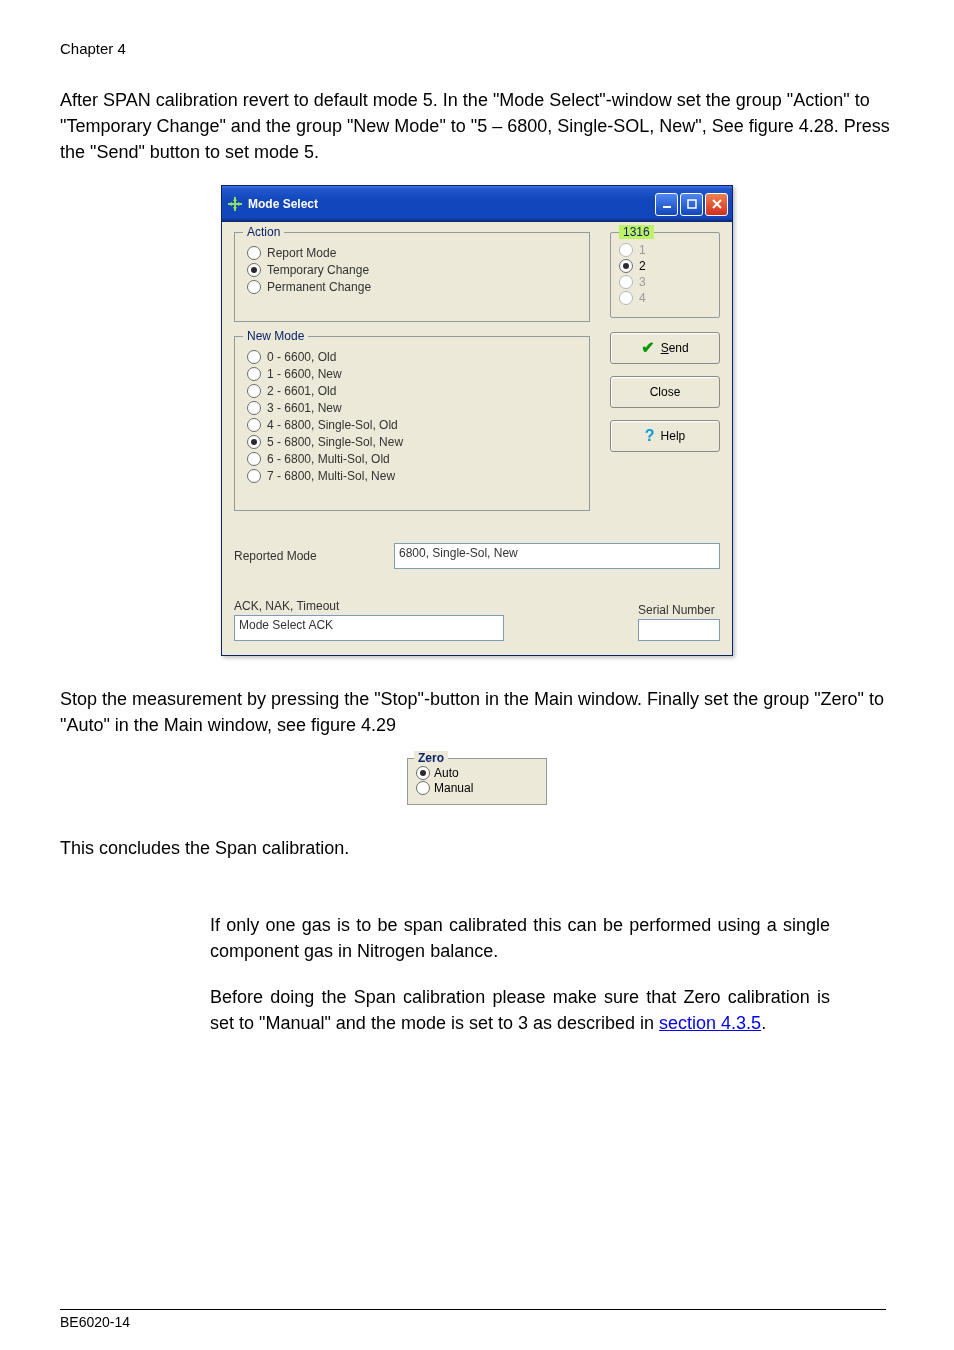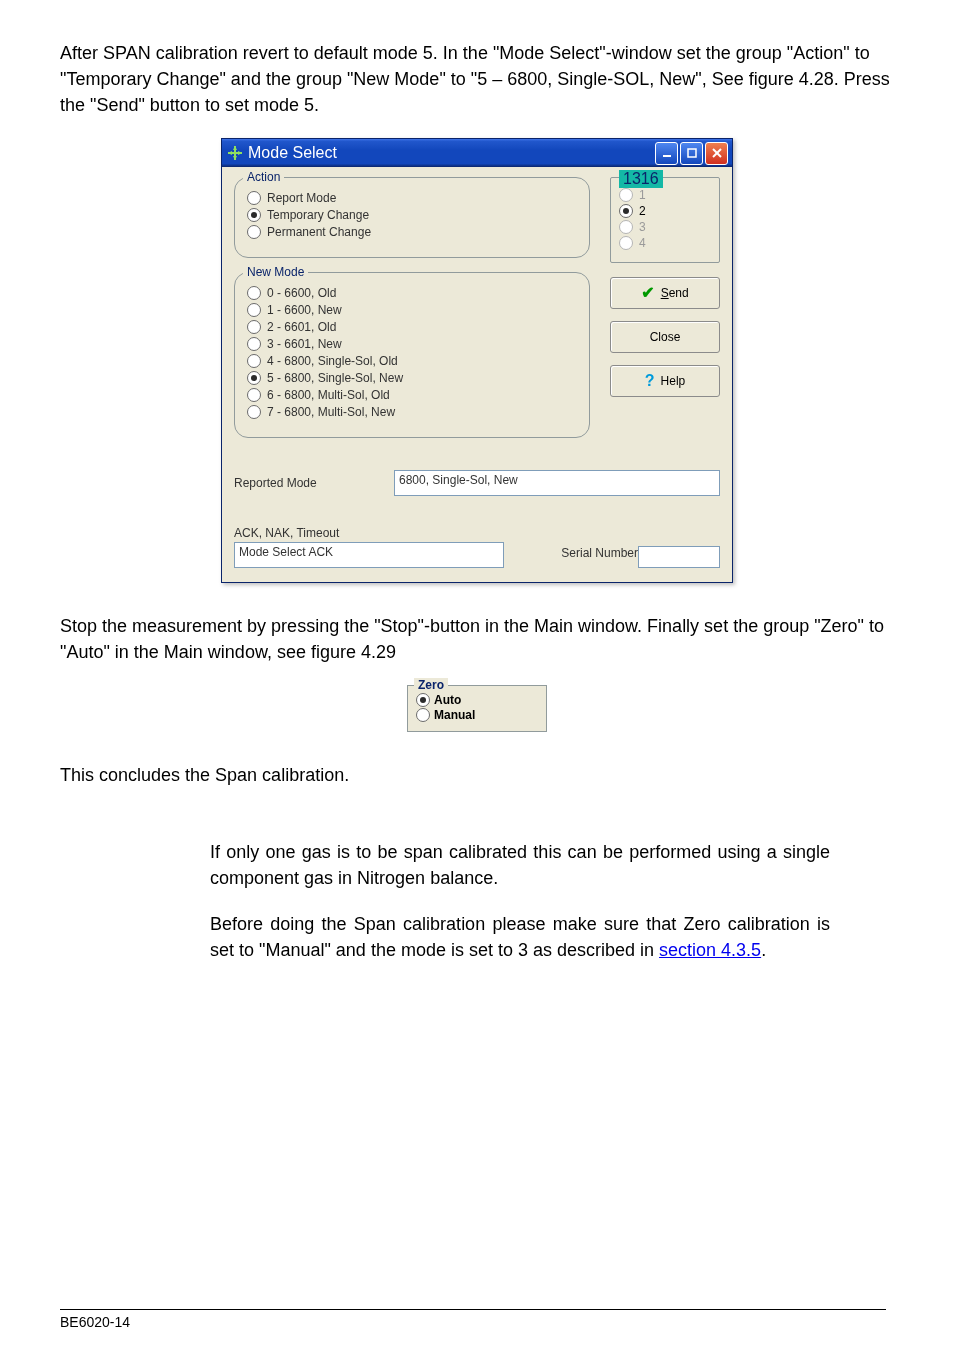--- a/index.html
+++ b/index.html
@@ -38,28 +38,28 @@
   .window {
     width: 510px;
     margin: 0 auto 30px auto;
     border: 1px solid #0A246A;
     background: #ECE9D8;
     font-family: Tahoma, sans-serif;
     font-size: 12px;
     box-shadow: 2px 2px 4px rgba(0,0,0,0.25);
   }
   .titlebar {
-    height: 28px;
+    height: 36px;
     background: linear-gradient(to bottom, #3F74E8 0%, #2157CC 8%, #1247BC 40%, #1247BC 88%, #0A246A 100%);
     display: flex;
     align-items: center;
     padding: 0 4px 0 6px;
     color: #ffffff;
-    font-weight: normal;
-    font-size: 16px;
+    font-weight: bold;
+    font-size: 12px;
   }
   .title-arrows {
     display: inline-flex;
     align-items: center;
     margin-right: 6px;
   }
   .titlebar-spacer { flex: 1; }
   .tb-btn {
     width: 21px;
     height: 21px;
@@ -82,22 +82,22 @@
     position: relative;
   }
   .win-columns {
     display: flex;
     align-items: flex-start;
   }
   .win-left { flex: 1; }
   .win-right { width: 110px; margin-left: 20px; }
   .groupbox {
     border: 1px solid #919B9C;
-    border-radius: 14px;
-    padding: 10px 12px 15px 12px;
+    border-radius: 0;
+    padding: 10px 12px 24px 12px;
     margin-bottom: 14px;
     position: relative;
     background: #ECE9D8;
   }
   .groupbox .legend {
     position: absolute;
     top: -8px;
     left: 8px;
     background: #ECE9D8;
     padding: 0 4px;
@@ -132,24 +132,24 @@
     border-radius: 2px;
     padding: 8px 8px 10px 8px;
     position: relative;
     margin-bottom: 14px;
     background: #ECE9D8;
   }
   .unit-group .legend {
     position: absolute;
     top: -8px;
     left: 8px;
-    background: #14b8a6;
+    background: #bef264;
     padding: 0 4px;
     color: #0A246A;
-    font-size: 16px;
+    font-size: 12px;
   }
   .unit-row {
     display: flex;
     align-items: center;
     margin: 2px 0;
   }
   .unit-row .radio-dot { margin-right: 6px; }
   .unit-row.disabled { color: #9a9a9a; }
   .unit-row .radio-dot { border-color: #b5b5b5; }
   .unit-row.checked .radio-dot { border-color: #6b6b6b; }
@@ -198,21 +198,21 @@
   .ack-box {
     height: 20px;
     border: 1px solid #7F9DB9;
     background: #fff;
     padding: 2px 4px;
     color:#333;
     width: 260px;
   }
   .serial {
     display: flex;
-    flex-direction: row;
+    flex-direction: column;
     align-items: flex-start;
     margin-left: 20px;
   }
   .serial .slabel { color:#333; margin-bottom:2px; text-align: left; font-size:12px; }
   .serial .sbox {
     width: 80px;
     height: 20px;
     border: 1px solid #7F9DB9;
     background: #fff;
   }
@@ -231,21 +231,21 @@
   .zero-fig .legend {
     position: absolute;
     top: -8px; left: 6px;
     background: #ECE9D8;
     padding: 0 4px;
     color: #0A246A;
     font-weight: bold;
     font-size: 12px;
   }
   .zero-row {
-    display:flex; align-items:flex-start; margin:1px 0; font-weight: bold;
+    display:flex; align-items:flex-start; margin:1px 0; font-weight: normal;
   }
   .zero-row .radio-dot { margin-right: 4px; }
   .zero-row.checked .radio-dot .inner { display:block; }
 
   
   .footer {
     position: absolute;
     bottom: 20px;
     left: 60px;
     right: 68px;
@@ -256,20 +256,21 @@
     justify-content: space-between;
   }
   .footer .col { white-space: pre-line; }
   .footer .center { text-align: center; }
   .footer .right { text-align: right; }
 </style>
 </head>
 <body>
 
 <div class="page">
+  <div class="chapter-title">Chapter 4</div>
 
   <div class="para">After SPAN calibration revert to default mode 5. In the "Mode Select"-window set the group "Action" to "Temporary Change" and the group "New Mode" to "5 – 6800, Single-SOL, New", See figure 4.28. Press the "Send" button to set mode 5.</div>
 
   <div class="window">
     <div class="titlebar">
       <span class="title-arrows">
         <svg width="14" height="14" viewBox="0 0 14 14">
           <line x1="7" y1="0" x2="7" y2="14" stroke="#8FE060" stroke-width="2"></line>
           <line x1="0" y1="7" x2="14" y2="7" stroke="#8FE060" stroke-width="2"></line>
           <polygon points="7,0 5,4 9,4" fill="#8FE060"></polygon>

